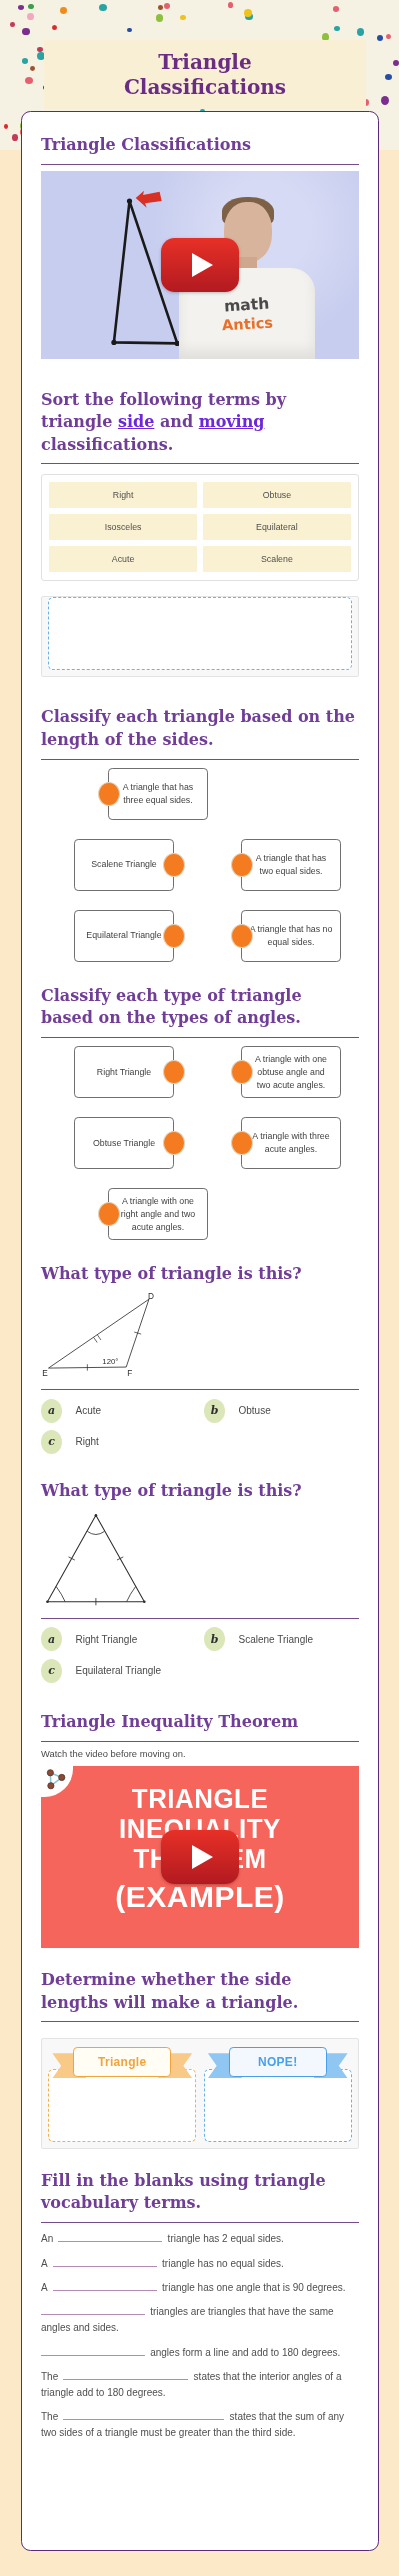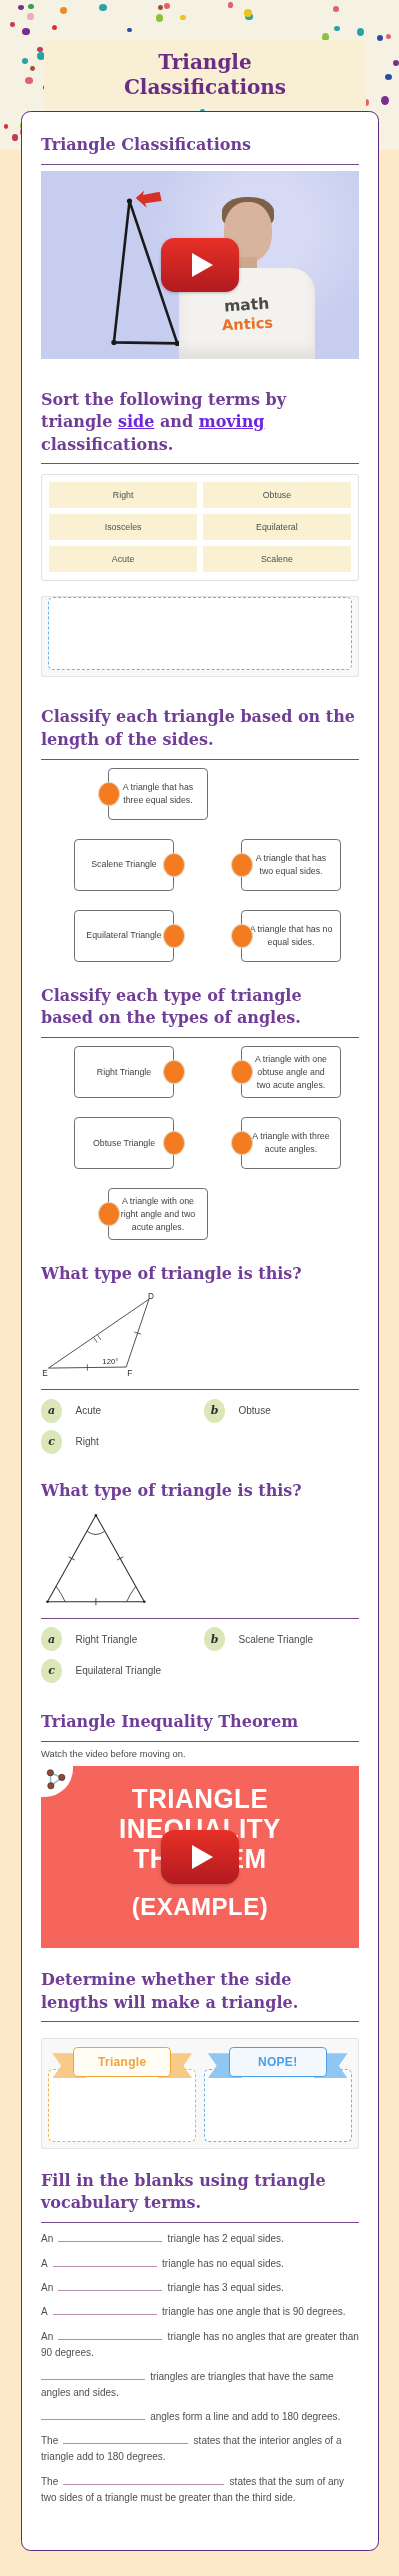--- a/index.html
+++ b/index.html
@@ -108,21 +108,21 @@
     width:21px; height:24px; border-radius:50%; background:#dbe7b8; flex:0 0 auto;
     display:flex; align-items:center; justify-content:center;
     font-family:"DejaVu Serif", serif; font-style:italic; font-weight:700; font-size:11px; color:#2f2f2f;
   }
   .choice-label { font-size:10px; color:#4a4a4a; }
   .choice-wrap { display:flex; align-items:center; gap:13.5px; cursor:pointer; }
   
   .note { font-size:9.4px; color:#4a4a4a; margin-top:6.2px; }
   .video2 { position:relative; width:100%; height:182px; margin-top:7.3px; background:#f5655c; overflow:hidden; cursor:pointer; }
   .video2 .vtitle { margin-top:17.7px; text-align:center; font-weight:700; color:#fff; font-size:27px; line-height:1.12; letter-spacing:0.5px; transform:scaleX(.96); }
-  .video2 .vsub { text-align:center; font-weight:700; color:#fff; font-size:24px; letter-spacing:0.5px; margin-top:18px; }
+  .video2 .vsub { text-align:center; font-weight:700; color:#fff; font-size:30px; letter-spacing:0.5px; margin-top:5px; }
   .corner-badge { position:absolute; top:0; left:0; width:32px; height:31px; background:#fff; border-bottom-right-radius:90%; }
   
   .sentences { margin-top:8.3px; }
   .sentence { font-size:10px; color:#4f4f4f; line-height:1.6; margin-bottom:8.3px; }
   .blank { display:inline-block; width:104px; border-bottom:1px solid #b48bb3; height:8.3px; margin:0 5.2px; vertical-align:baseline; cursor:text; }
   .blank.w240 { width:125px; }
   .blank.w310 { width:161px; }
   .blank.nofirst { margin-left:0; }
   
   svg text { font-family:"Liberation Sans", sans-serif; fill:#2d2d2d; }
@@ -476,23 +476,21 @@
     </div>
   </div>
 
   <div class="spacer40"></div>
 
   <h2 class="sec-heading">Fill in the blanks using triangle vocabulary terms.</h2>
   <hr class="divider">
   <div class="sentences">
     <p class="sentence"><span>An</span><span class="blank"></span><span>triangle has 2 equal sides.</span></p>
     <p class="sentence"><span>A</span><span class="blank"></span><span>triangle has no equal sides.</span></p>
-    <p class="sentence"><span>An</span><span class="blank"></span><span>triangle has 3 equal sides.</span></p>
     <p class="sentence"><span>A</span><span class="blank"></span><span>triangle has one angle that is 90 degrees.</span></p>
-    <p class="sentence"><span>An</span><span class="blank"></span><span>triangle has no angles that are greater than 90 degrees.</span></p>
     <p class="sentence"><span class="blank nofirst"></span><span>triangles are triangles that have the same angles and sides.</span></p>
     <p class="sentence"><span class="blank nofirst"></span><span>angles form a line and add to 180 degrees.</span></p>
     <p class="sentence"><span>The</span><span class="blank w240"></span><span>states that the interior angles of a triangle add to 180 degrees.</span></p>
     <p class="sentence"><span>The</span><span class="blank w310"></span><span>states that the sum of any two sides of a triangle must be greater than the third side.</span></p>
   </div>
 
 </div>
 
 
 </body></html>

